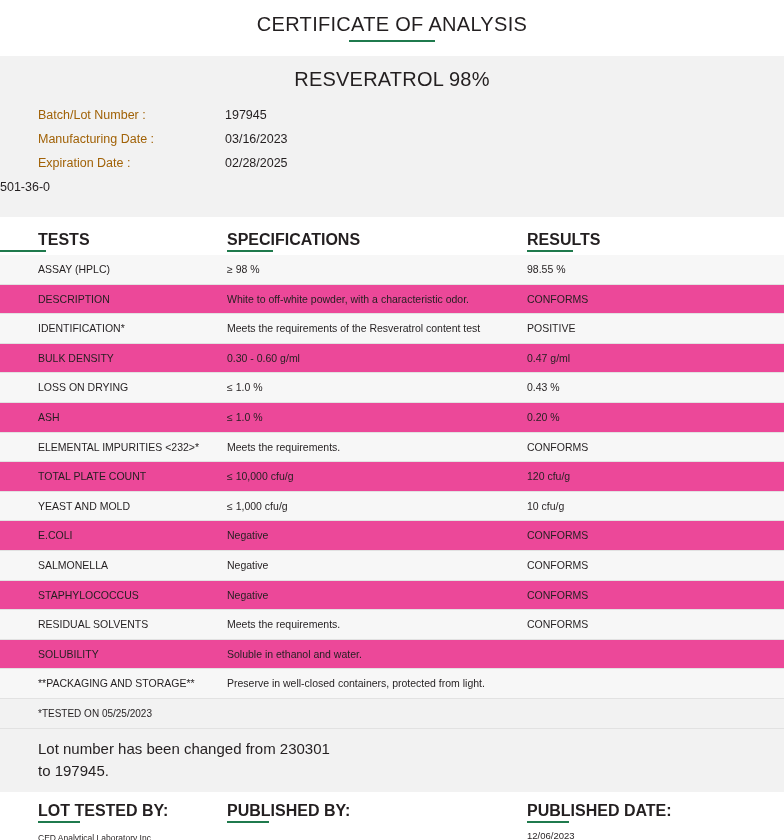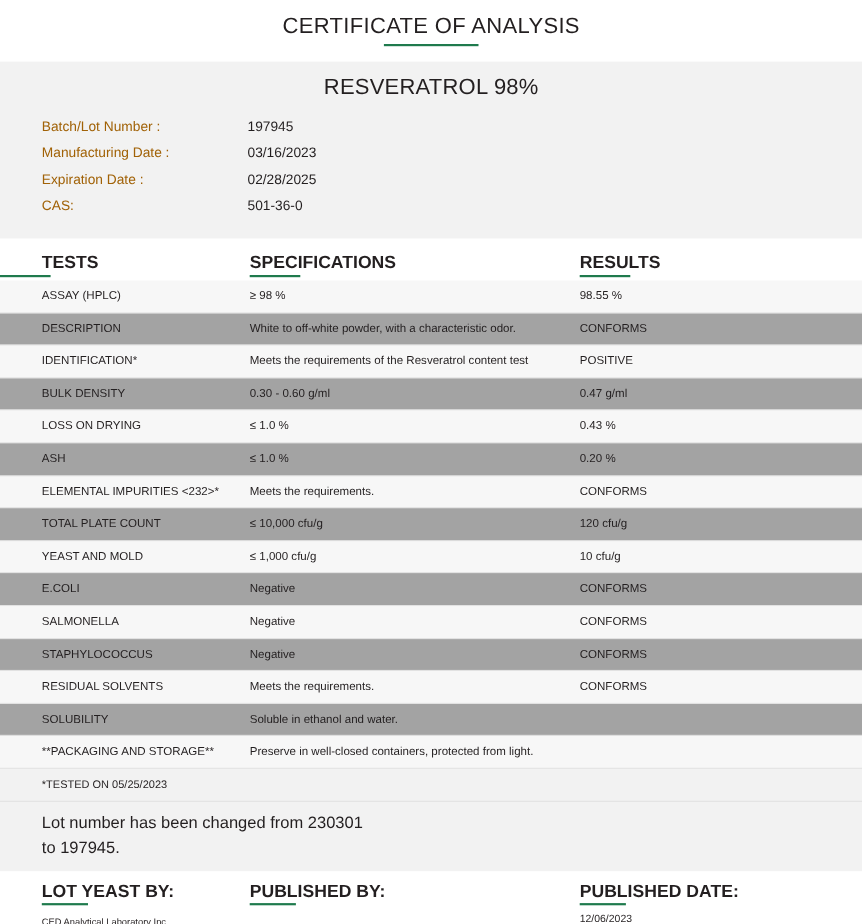--- a/index.html
+++ b/index.html
@@ -89,21 +89,21 @@
   
   .row {
     display: flex;
     font-size: 10.5px;
     line-height: 1.2;
     padding: 8px 0;
     border-bottom: 1px solid #e2e2e2;
     background: #f7f7f7;
     color: #231f20;
   }
-  .row.alt { background: #a3a3a3; }
+  .row.alt { background: #ec4899; }
   .row .c1 { width: 227px; padding-left: 38px; box-sizing: border-box; }
   .row .c2 { width: 300px; box-sizing: border-box; }
   .row .c3 { width: 257px; box-sizing: border-box; }
   .note-row {
     font-size: 10px;
     padding: 9px 0 9px 38px;
     background: #f7f7f7;
     border-bottom: 1px solid #e2e2e2;
     color: #231f20;
   }
@@ -167,21 +167,20 @@
     </div>
     <div class="info-row">
       <div class="info-label">Manufacturing Date :</div>
       <div class="info-value">03/16/2023</div>
     </div>
     <div class="info-row">
       <div class="info-label">Expiration Date :</div>
       <div class="info-value">02/28/2025</div>
     </div>
     <div class="info-row">
-      <div class="info-label">CAS:</div>
       <div class="info-value">501-36-0</div>
     </div>
   </div>
 
   <div class="table-head">
     <div class="th col1">
       <span>TESTS</span>
       <span class="th-underline"></span>
     </div>
     <div class="th col2">
@@ -273,21 +272,21 @@
 
     <div class="note-row alt">*TESTED ON 05/25/2023</div>
     <div class="note-multiline" style="white-space: pre-line;">Lot number has been changed from 230301
 to 197945.</div>
   </div>
 
   <div class="footer">
     <div class="footer-inner">
       <div class="f-col1">
         <div class="f-head">
-          <span>LOT YEAST BY:</span>
+          <span>LOT TESTED BY:</span>
           <span class="th-underline"></span>
         </div>
         <div class="lab-address">
           <div>CED Analytical Laboratory Inc.</div>
           <div>6641 N Beltline Rd Unit 130</div>
 
         </div>
       </div>
 
       <div class="f-col2">

